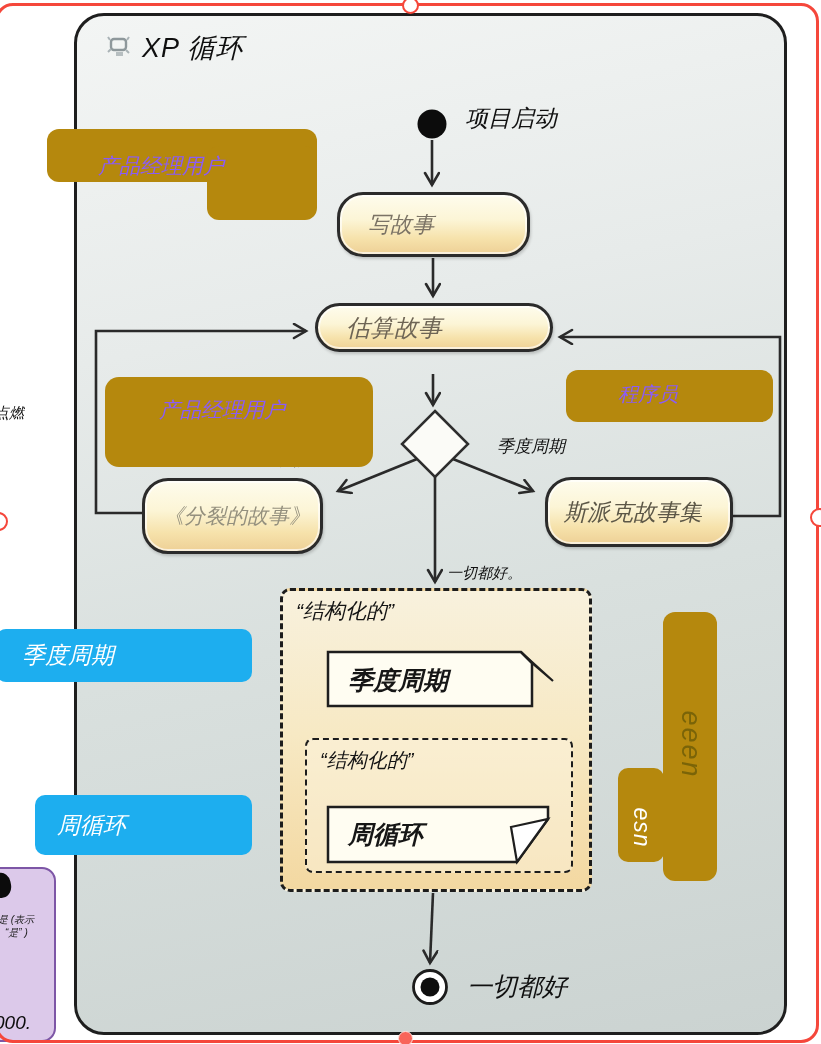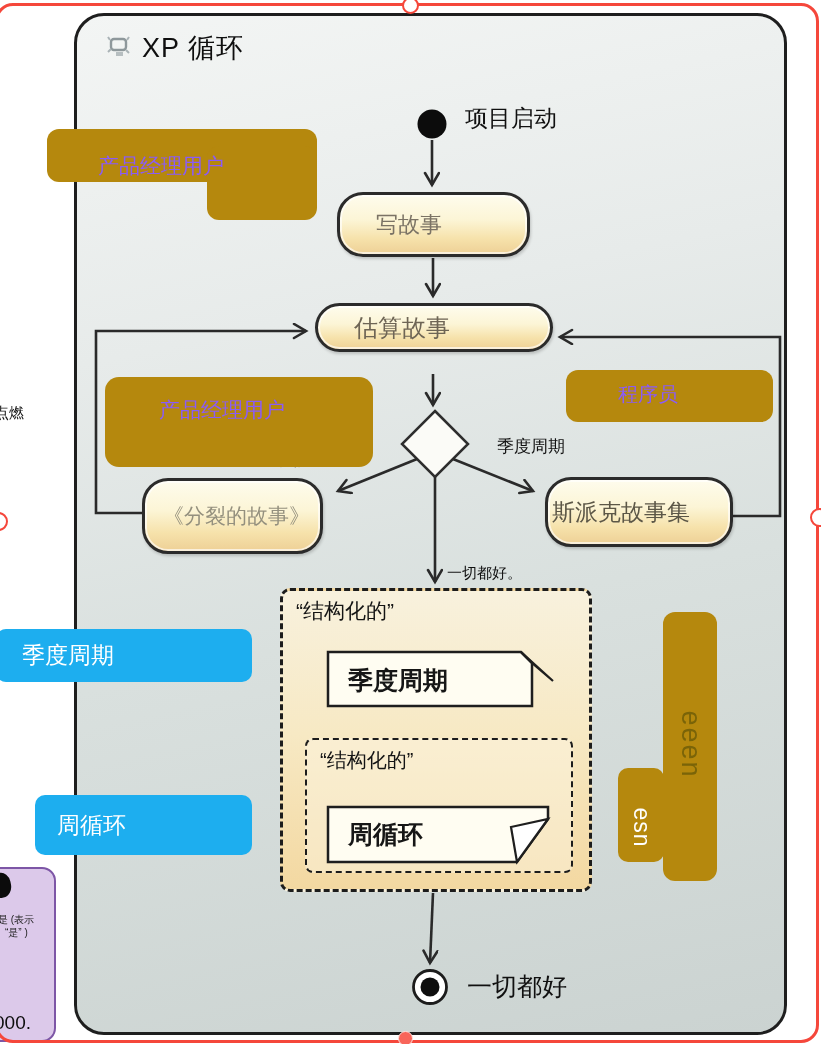--- a/index.html
+++ b/index.html
@@ -1,39 +1,39 @@
 <!DOCTYPE html>
 <html><head>
 <meta charset="utf-8">
 <style>
   html,body{margin:0;padding:0;background:#ffffff;}
   .canvas{position:relative;width:821px;height:1044px;overflow:hidden;background:#ffffff;
-          font-family:"Liberation Sans","DejaVu Sans",sans-serif;}
+          font-family:"Liberation Sans","DejaVu Sans",sans-serif;font-style:italic;}
   .abs{position:absolute;}
 
   
   .activity-frame{left:74px;top:13px;width:713px;height:1022px;border:3.5px solid #1e1e1e;
     border-radius:30px;background:linear-gradient(168deg,#f3f5f4 0%,#e7ebea 30%,#d9e0de 58%,#cbd3d1 100%);
     box-sizing:border-box;z-index:1;}
   .frame-title{left:142px;top:30px;font-size:27px;color:#0f0f0f;z-index:6;letter-spacing:1px;}
   .frame-icon{left:104px;top:33px;z-index:6;}
 
   
   .connector-layer{left:0;top:0;width:821px;height:1044px;z-index:4;pointer-events:none;}
 
   
   .node{border:3px solid #2b2b2b;border-radius:26px;
     background:linear-gradient(180deg,#fefced 0%,#fcf5d6 42%,#f6e2ab 74%,#eed096 100%);
     box-shadow:inset 0 0 0 2px rgba(255,255,255,.65),1px 2px 3px rgba(0,0,0,.18);
     box-sizing:border-box;display:flex;align-items:center;z-index:5;
-    font-size:22px;color:#7b7365;padding-left:36px;}
+    font-size:22px;color:#7b7365;padding-left:28px;}
   .node.write{left:337px;top:192px;width:193px;height:65px;}
   .node.estimate{left:315px;top:303px;width:238px;height:49px;font-size:24px;color:#6e6555;}
   .node.split{left:142px;top:478px;width:181px;height:76px;color:#94907e;font-size:21px;padding-left:18px;}
-  .node.spike{left:545px;top:477px;width:188px;height:70px;color:#5c5747;font-size:23px;padding-left:4px;}
+  .node.spike{left:545px;top:477px;width:188px;height:70px;color:#5c5747;font-size:23px;padding-left:16px;}
 
   
   .dash-outer{left:280px;top:588px;width:312px;height:304px;border:3px dashed #1c1c1c;border-radius:10px;
     background:linear-gradient(180deg,#f8f1dd 0%,#f7e9c4 48%,#f3d8a1 100%);box-sizing:border-box;z-index:2;}
   .dash-inner{left:305px;top:738px;width:268px;height:135px;border:2.5px dashed #1c1c1c;border-radius:8px;
     background:rgba(252,246,229,.45);box-sizing:border-box;z-index:3;}
   .structured-outer{left:296px;top:597px;font-size:21px;color:#141414;z-index:4;}
   .structured-inner{left:320px;top:747px;font-size:20px;color:#141414;z-index:4;}
   .note-text{z-index:6;font-weight:600;color:#161616;}
   .note-text.q{left:348px;top:664px;font-size:25px;}

